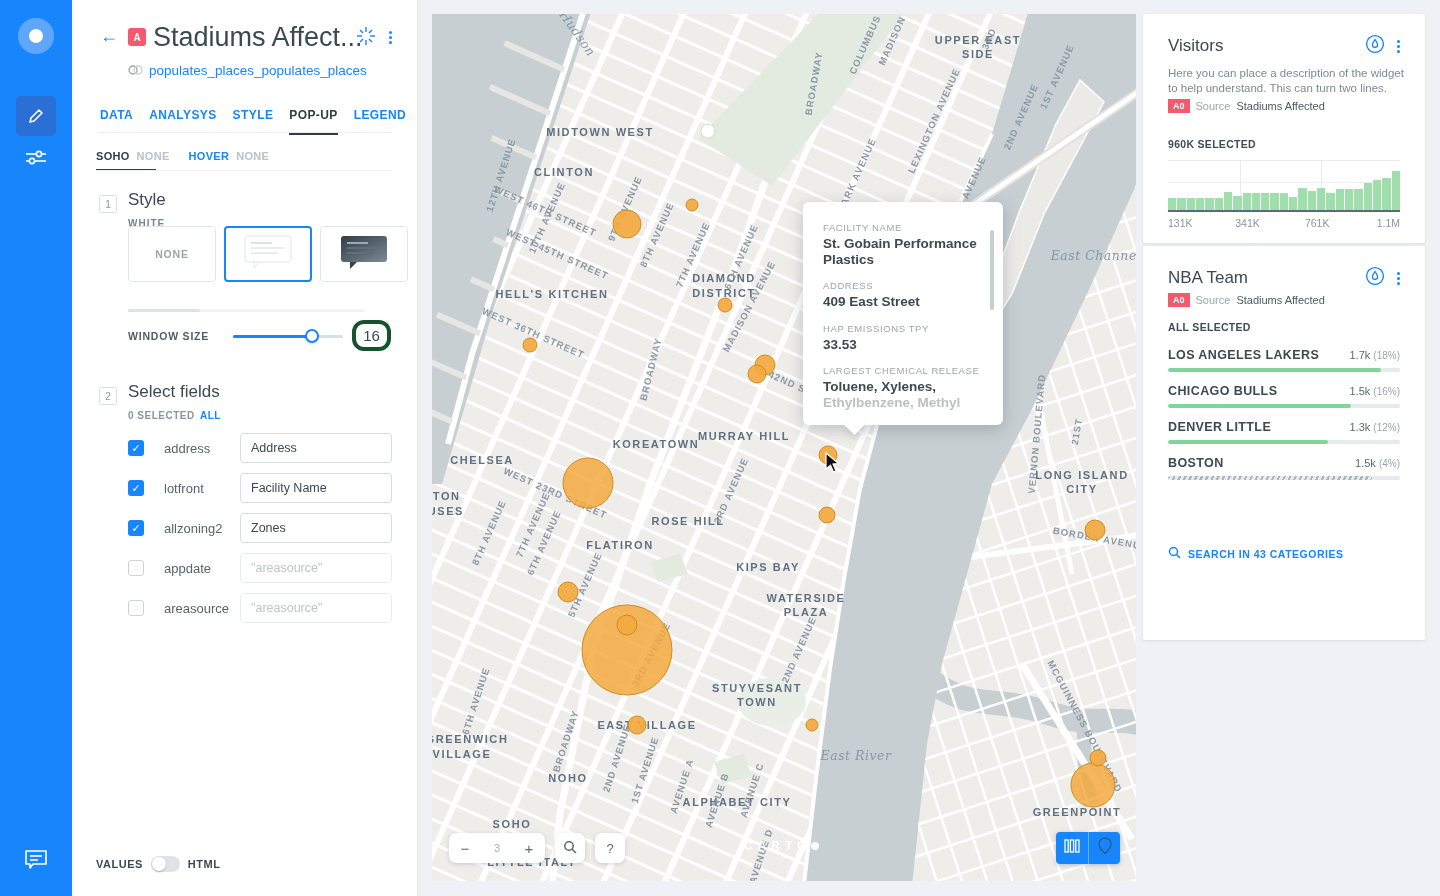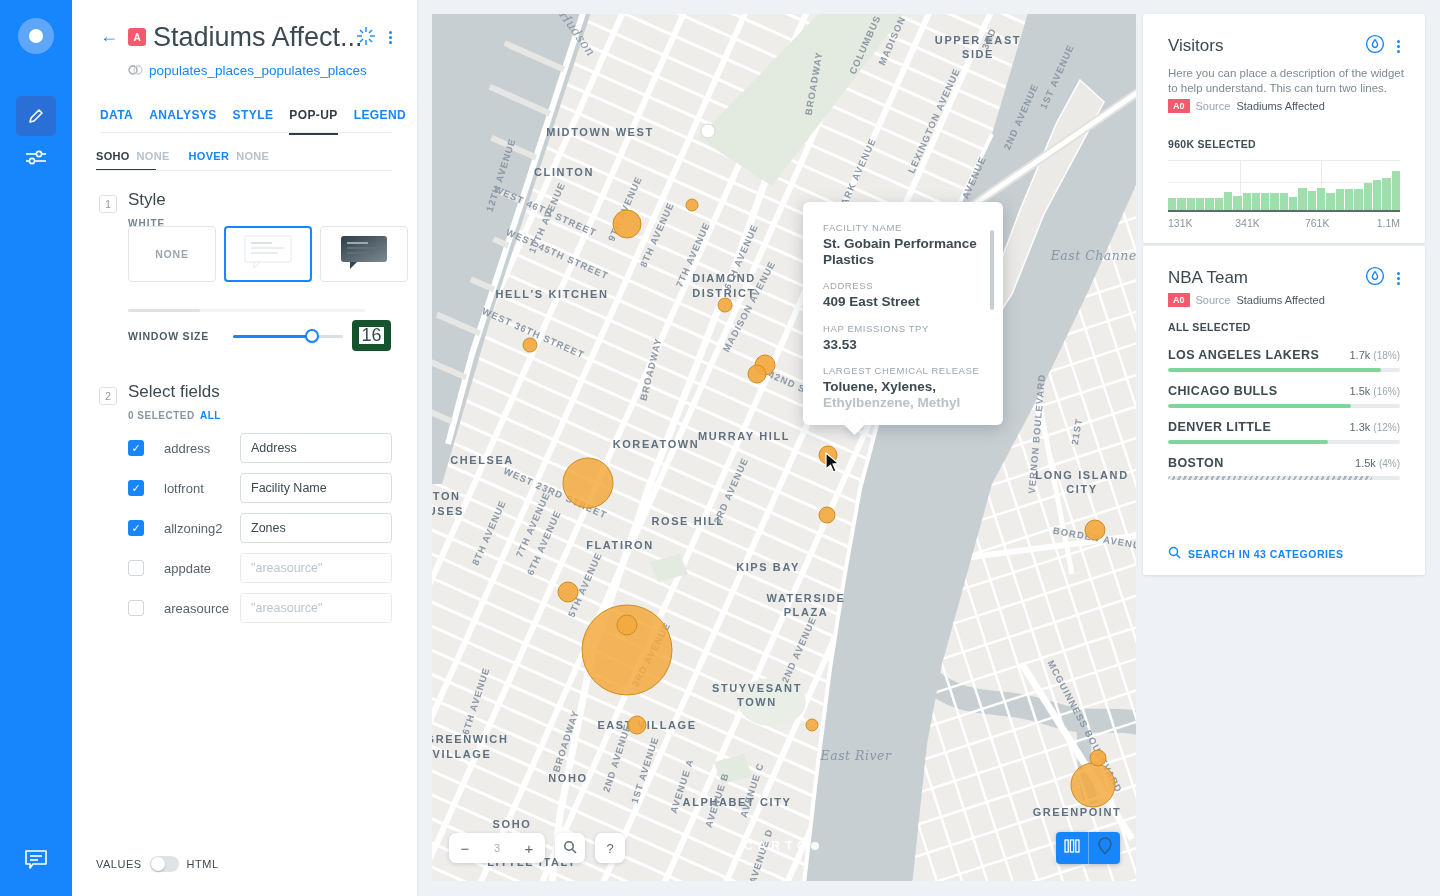--- a/index.html
+++ b/index.html
@@ -46,35 +46,35 @@
   .style-card { width:88px; height:56px; border:1px solid #e0e6ea; border-radius:4px; background:#fff; display:flex; align-items:center; justify-content:center; }
   .style-card.selected { border:2px solid #1785FB; }
   .style-card .none-lab { font-size:10.5px; font-weight:bold; color:#9aa5ad; letter-spacing:.8px; }
   .scroll-hint { position:absolute; left:56px; top:309px; width:237px; height:3px; background:#f1f3f5; border-radius:2px; }
   .scroll-hint i { display:block; width:72px; height:3px; background:#dde2e6; border-radius:2px; }
 
   .ws-label { position:absolute; left:56px; top:330px; font-size:10.5px; font-weight:bold; color:#4e5d66; letter-spacing:.8px; }
   .ws-slider { position:absolute; left:161px; top:335px; width:110px; height:3px; background:#d9dfe3; border-radius:2px; }
   .ws-slider .fill { position:absolute; left:0; top:0; height:3px; width:79px; background:#1785FB; border-radius:2px; }
   .ws-slider .handle { position:absolute; left:72px; top:-6px; width:14px; height:14px; background:#fff; border:2px solid #1785FB; border-radius:50%; box-shadow:0 1px 2px rgba(0,0,0,.15); }
-  .ws-value { position:absolute; left:280px; top:320px; width:39px; height:31px; border:7px solid #14532d; border-radius:4px; font-size:18px; color:#3b4a52; text-align:center; }
+  .ws-value { position:absolute; left:280px; top:320px; width:39px; height:31px; border:4px solid #14532d; border-radius:12px; font-size:15px; color:#3b4a52; text-align:center; }
 
   .sel-count { position:absolute; left:56px; top:410px; font-size:10px; font-weight:bold; color:#8a969e; letter-spacing:.5px; }
   .all-link { position:absolute; left:128px; top:410px; font-size:10px; font-weight:bold; color:#1785FB; letter-spacing:.5px; }
   .field-row { position:absolute; left:0; width:345px; height:30px; }
   .cb { position:absolute; left:56px; top:7px; width:16px; height:16px; border-radius:3px; }
   .cb.on { background:#1785FB; color:#fff; font-size:11px; text-align:center; line-height:16px; }
   .cb.off { border:1.5px solid #cfd6db; background:#fff; }
   .field-name { position:absolute; left:92px; top:8px; font-size:13px; color:#55646d; }
   .field-input { position:absolute; left:168px; top:0; width:152px; height:30px; border:1px solid #d6dde1; border-radius:4px; padding:0 10px; font-size:12.5px; color:#3b4a52; font-family:"Liberation Sans",sans-serif; }
   .field-input.dim { border-color:#e6ebee; }
   .field-input::placeholder { color:#bcc5cc; }
 
   .panel-footer { position:absolute; left:24px; top:856px; display:flex; align-items:center; gap:8px; }
-  .pf-lab { font-size:11px; font-weight:normal; color:#3b4a52; letter-spacing:.5px; }
+  .pf-lab { font-size:11px; font-weight:bold; color:#3b4a52; letter-spacing:.5px; }
   .toggle { width:29px; height:16px; background:#dfe3e7; border-radius:8px; position:relative; }
   .toggle i { position:absolute; left:1px; top:1px; width:14px; height:14px; border-radius:50%; background:#fff; box-shadow:0 1px 2px rgba(0,0,0,.25); }
 
   
   .map { position:absolute; left:432px; top:14px; width:704px; height:867px; background:#EFEDEA; overflow:hidden; }
   .map svg.base { position:absolute; left:0; top:0; }
   text.lab-n { font-size:11px; font-weight:bold; letter-spacing:1.6px; fill:#5f7080; text-anchor:middle; font-family:"Liberation Sans",sans-serif; }
   text.lab-s { font-size:9.5px; font-weight:bold; letter-spacing:1.1px; fill:#8b98a6; text-anchor:middle; font-family:"Liberation Sans",sans-serif; }
   text.lab-w { font-size:12.5px; font-style:italic; fill:#8798a9; text-anchor:middle; font-family:"DejaVu Serif",serif; letter-spacing:.5px; }
   .marker { fill:#F3A93F; stroke:#cf8c22; stroke-width:1; fill-opacity:.92; }
@@ -98,21 +98,21 @@
   .ctrl-single { width:30px; height:30px; margin-left:10px; background:#fff; border-radius:7px; box-shadow:0 1px 4px rgba(40,60,80,.2); display:flex; align-items:center; justify-content:center; font-size:13px; color:#596a74; }
   .blue-btns { position:absolute; left:624px; top:818px; display:flex; z-index:5; border-radius:4px; overflow:hidden; box-shadow:0 1px 4px rgba(40,60,80,.3); }
   .blue-btn { width:32px; height:32px; background:#1785FB; display:flex; align-items:center; justify-content:center; }
   .blue-btn + .blue-btn { border-left:1px solid rgba(255,255,255,.35); }
   .watermark { position:absolute; left:312px; top:825px; color:#fff; font-size:12px; font-weight:bold; letter-spacing:5px; opacity:.92; z-index:4; display:flex; align-items:center; gap:0; }
   .watermark i { width:8px; height:8px; border-radius:50%; background:#fff; display:inline-block; }
 
   
   .widget { position:absolute; left:1143px; width:282px; background:#fff; border-radius:2px; box-shadow:0 1px 3px rgba(40,60,80,.1); }
   .w-visitors { top:14px; height:229px; }
-  .w-nba { top:246px; height:329px; }
+  .w-nba { top:246px; height:394px; }
   .w-head { position:absolute; left:25px; top:20px; right:25px; display:flex; align-items:center; }
   .w-title { font-size:17px; color:#3c4a52; flex:1; }
   .w-icons { display:flex; align-items:center; gap:12px; }
   .w-desc { position:absolute; left:25px; top:52px; width:236px; font-size:11.5px; color:#7c8b94; line-height:1.28; }
   .src-row { display:flex; align-items:center; gap:6px; position:absolute; left:25px; }
   .a0-badge { background:#F4596E; color:#fff; font-size:9px; font-weight:bold; border-radius:0; padding:2px 5px; }
   .src-lab { font-size:11px; color:#9aa6ae; }
   .src-val { font-size:11px; color:#4a5a63; }
   .stats-row { position:absolute; left:25px; top:105px; display:flex; gap:13px; }
   .stats-row span { font-size:10.5px; color:#8a969e; letter-spacing:.2px; }

